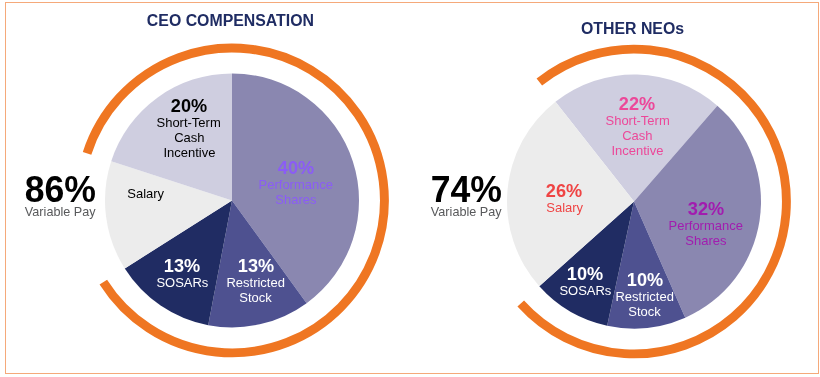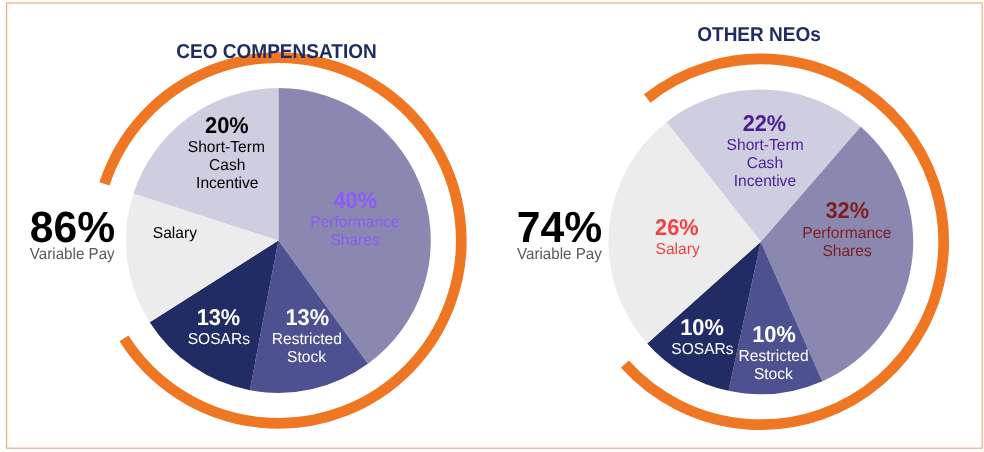--- a/index.html
+++ b/index.html
@@ -28,21 +28,21 @@
   <div class="panel-group">
     <svg class="pie" width="814" height="372" aria-hidden="true">
       <path class="slice" d="M 226 197.4 L 226.00 70.40 A 127 127 0 0 1 300.65 300.15 Z" fill="#8A87B0"></path>
       <path class="slice" d="M 226 197.4 L 300.65 300.15 A 127 127 0 0 1 202.20 322.15 Z" fill="#4E5190"></path>
       <path class="slice" d="M 226 197.4 L 202.20 322.15 A 127 127 0 0 1 118.77 265.45 Z" fill="#202C63"></path>
       <path class="slice" d="M 226 197.4 L 118.77 265.45 A 127 127 0 0 1 105.22 158.15 Z" fill="#ECECEC"></path>
       <path class="slice" d="M 226 197.4 L 105.22 158.15 A 127 127 0 0 1 226.00 70.40 Z" fill="#CFCEE0"></path>
       <path class="arc" fill="none" d="M 81.06 150.31 A 152.4 152.4 0 1 1 97.32 279.06" stroke="#EF7622" stroke-width="8.9"></path>
     </svg>
 
-    <div class="ptitle" style="left: 24px; top: 32px; text-decoration: underline;"><span class="sx">CEO COMPENSATION</span></div>
+    <div class="ptitle" style="left: 24px; top: 10px; text-decoration: underline;"><span class="sx">CEO COMPENSATION</span></div>
 
     <div class="bigpct" style="left: -36px; top: 173px;"><span class="sx">86%</span></div>
     <div class="bigsub" style="left: -36px; top: 203px;"><span class="sx">Variable Pay</span></div>
 
     <div class="lbl" style="left: 200px; top: 154px; color: #8b5cf6;">
       <span class="pct"><span class="sx">40%</span></span>
       <span class="nm"><span class="sx">Performance</span></span>
       <span class="nm"><span class="sx">Shares</span></span>
     </div>
 
@@ -77,21 +77,21 @@
       <path class="slice" d="M 628 198.5 L 601.16 322.63 A 127 127 0 0 1 533.32 283.15 Z" fill="#202C63"></path>
       <path class="slice" d="M 628 198.5 L 533.32 283.15 A 127 127 0 0 1 549.46 98.70 Z" fill="#ECECEC"></path>
       <path class="arc" fill="none" d="M 533.34 79.07 A 152.4 152.4 0 1 1 514.74 300.48" stroke="#EF7622" stroke-width="8.9"></path>
     </svg>
 
     <div class="ptitle" style="left: 426px; top: 18px;"><span class="sx">OTHER NEOs</span></div>
 
     <div class="bigpct" style="left: 370.5px; top: 173px;"><span class="sx">74%</span></div>
     <div class="bigsub" style="left: 370.5px; top: 203px;"><span class="sx">Variable Pay</span></div>
 
-    <div class="lbl" style="left: 610.1px; top: 163px; color: #7f1d1d;">
+    <div class="lbl" style="left: 610.1px; top: 195px; color: #a21caf;">
       <span class="pct"><span class="sx">32%</span></span>
       <span class="nm"><span class="sx">Performance</span></span>
       <span class="nm"><span class="sx">Shares</span></span>
     </div>
 
     <div class="lbl" style="left: 548.8px; top: 265.6px; color: rgb(255, 255, 255);">
       <span class="pct"><span class="sx">10%</span></span>
       <span class="nm"><span class="sx">Restricted</span></span>
       <span class="nm"><span class="sx">Stock</span></span>
     </div>
@@ -99,20 +99,20 @@
     <div class="lbl" style="left: 489.3px; top: 259.8px; color: rgb(255, 255, 255);">
       <span class="pct"><span class="sx">10%</span></span>
       <span class="nm"><span class="sx">SOSARs</span></span>
     </div>
 
     <div class="lbl" style="left: 468.2px; top: 177px; color: #ef4444;">
       <span class="pct"><span class="sx">26%</span></span>
       <span class="nm"><span class="sx">Salary</span></span>
     </div>
 
-    <div class="lbl" style="left: 541.2px; top: 89.6px; color: #4c1d95;">
+    <div class="lbl" style="left: 541.2px; top: 89.6px; color: #ec4899;">
       <span class="pct"><span class="sx">22%</span></span>
       <span class="nm"><span class="sx">Short-Term</span></span>
       <span class="nm"><span class="sx">Cash</span></span>
       <span class="nm"><span class="sx">Incentive</span></span>
     </div>
   </div>
 </div>
 
 </body></html>

